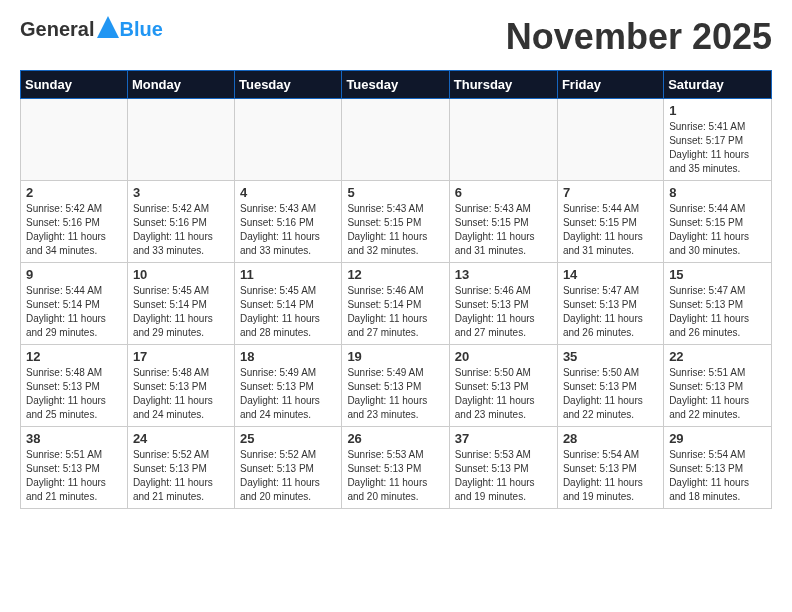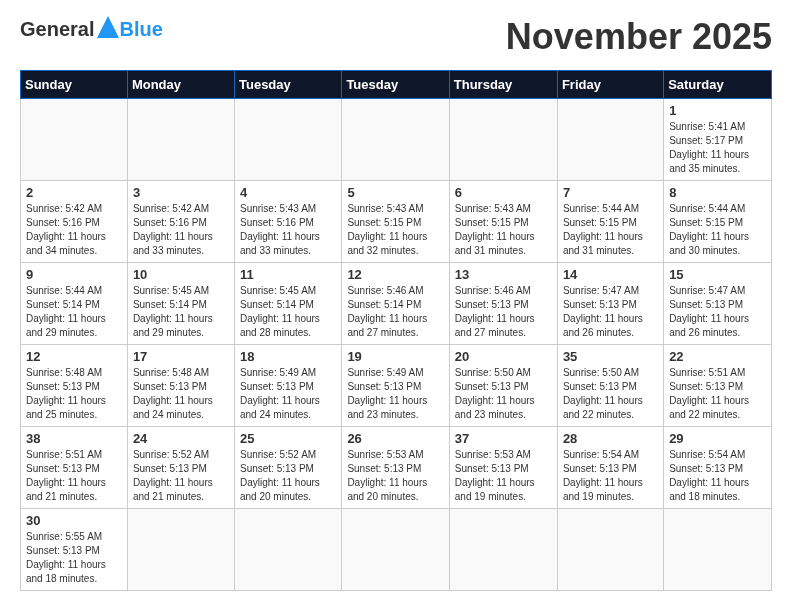--- a/index.html
+++ b/index.html
@@ -238,26 +238,14 @@
         </td>
         <td>
           <span class="day-number">28</span>
           <div class="day-info">Sunrise: 5:54 AM<br>Sunset: 5:13 PM<br>Daylight: 11 hours and 19 minutes.</div>
         </td>
         <td>
           <span class="day-number">29</span>
           <div class="day-info">Sunrise: 5:54 AM<br>Sunset: 5:13 PM<br>Daylight: 11 hours and 18 minutes.</div>
         </td>
       </tr>
-      <tr class="row-shade">
-        <td>
-          <span class="day-number">30</span>
-          <div class="day-info">Sunrise: 5:55 AM<br>Sunset: 5:13 PM<br>Daylight: 11 hours and 18 minutes.</div>
-        </td>
-        <td class="empty"></td>
-        <td class="empty"></td>
-        <td class="empty"></td>
-        <td class="empty"></td>
-        <td class="empty"></td>
-        <td class="empty"></td>
-      </tr>
     </tbody>
 </table>
 
 </body></html>

